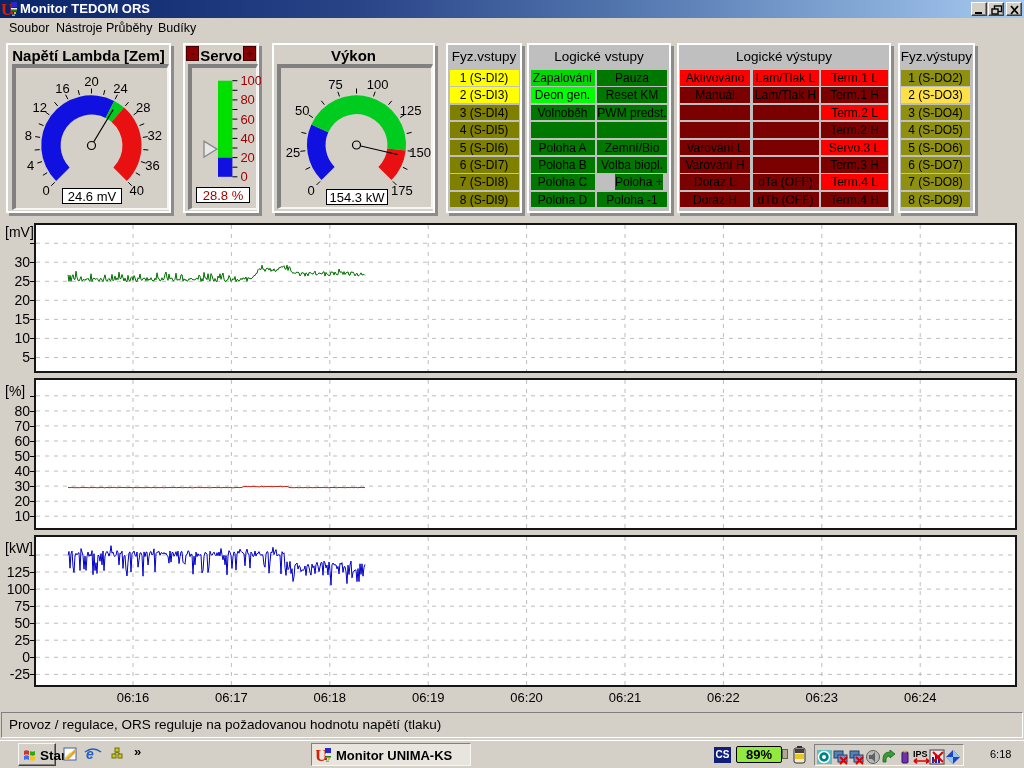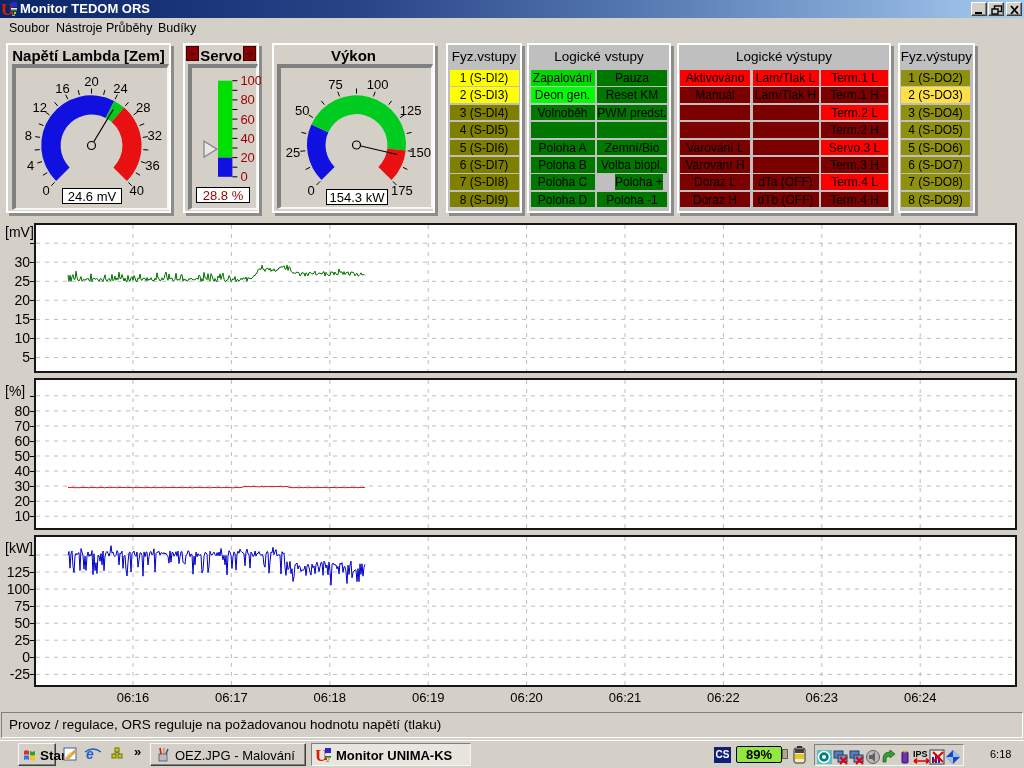--- a/index.html
+++ b/index.html
@@ -398,29 +398,20 @@
         <path d="M1 6 Q9 0 17 6" stroke="#2060c0" stroke-width="1.5" fill="none"></path>
       </svg></span>
   <span class="abs" style="left:110px;top:5px"><svg width="14" height="16" viewBox="0 0 14 16">
         <rect x="5" y="2" width="4" height="4" fill="#c8c820" stroke="#707000"></rect>
         <rect x="2" y="8" width="4" height="4" fill="#c8c820" stroke="#707000"></rect>
         <rect x="8" y="8" width="4" height="4" fill="#c8c820" stroke="#707000"></rect>
         <line x1="7" y1="6" x2="4" y2="8" stroke="#707000"></line>
         <line x1="7" y1="6" x2="10" y2="8" stroke="#707000"></line>
       </svg></span>
   <span class="abs" style="left:134px;top:3px;font-weight:bold;font-size:13px">»</span>
-  <div class="tbtn raised" style="left:150px;width:156px">
-      <span style="position:absolute;left:4px;top:3px"><svg width="16" height="16" viewBox="0 0 16 16">
-<rect x="4" y="7" width="8" height="7" fill="#b8b8c8" stroke="#555" stroke-width="0.8"></rect>
-<line x1="6" y1="7" x2="5" y2="1" stroke="#c02020" stroke-width="1.6"></line>
-<line x1="9" y1="7" x2="9" y2="1" stroke="#d0a020" stroke-width="1.6"></line>
-<line x1="11" y1="7" x2="13" y2="2" stroke="#3050c0" stroke-width="1.6"></line>
-</svg></span>
-      <span style="position:absolute;left:24px;top:4px">OEZ.JPG - Malování</span>
-    </div>
   <div class="tbtn sunken" style="left:311px;width:160px;background:#e8e5df">
       <span style="position:absolute;left:4px;top:3px"><svg width="16" height="16" viewBox="0 0 16 16">
 <text x="-1" y="14" font-size="17" font-weight="bold" fill="#d82000" font-family="Liberation Serif">U</text>
 <rect x="9" y="1" width="6" height="5" fill="#2828c8"></rect>
 <rect x="9" y="7" width="6" height="1.6" fill="#e8e8e8"></rect>
 <rect x="9" y="9" width="6" height="1.6" fill="#207820"></rect>
 <rect x="9" y="11" width="2" height="2" fill="#c82020"></rect>
 <rect x="12" y="11" width="2" height="2" fill="#c8c820"></rect>
 <rect x="10" y="13.5" width="3" height="1.5" fill="#80b080"></rect>
 </svg></span>

